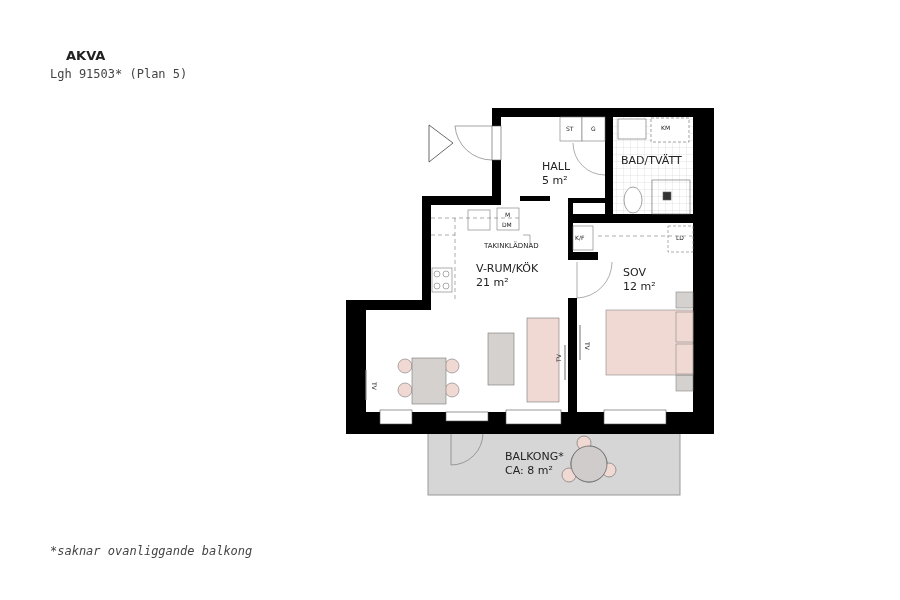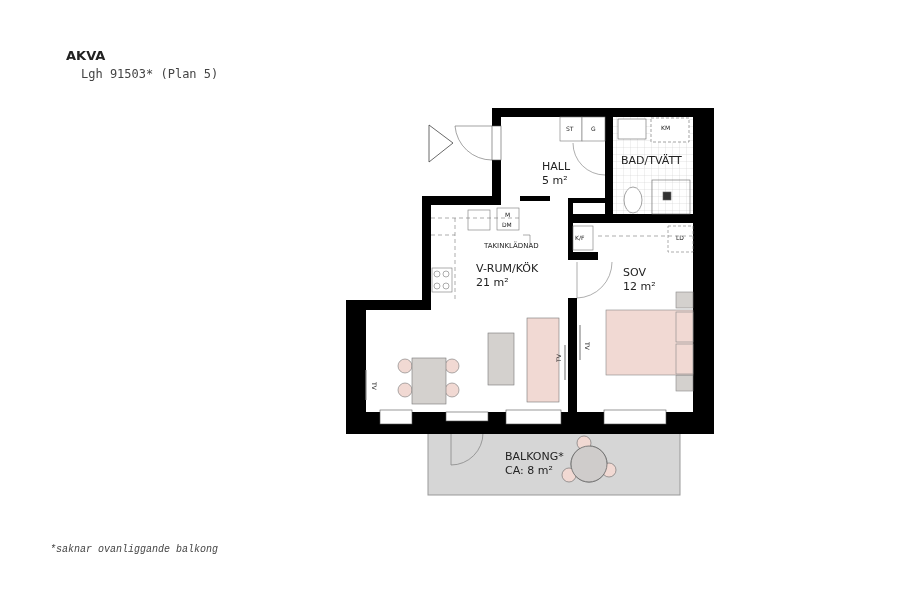--- a/index.html
+++ b/index.html
@@ -1,19 +1,19 @@
 <!DOCTYPE html>
 <html><head>
 <meta charset="utf-8">
 <style>
   html, body { margin: 0; padding: 0; background: #ffffff; }
   body { width: 900px; height: 600px; position: relative; overflow: hidden; font-family: "DejaVu Sans Mono", monospace; color: #333; }
   .title { position: absolute; left: 50px; top: 48px; font-family: "DejaVu Sans", sans-serif; font-weight: bold; font-size: 13px; color: #222; margin-left: 16px; }
-  .subtitle { position: absolute; left: 50px; top: 67px; font-size: 12px; color: #444; margin-left: 31px; }
-  .footnote { position: absolute; left: 50px; top: 544px; font-size: 10px; font-style: italic; color: #444; font-family: Liberation Mono, monospace; }
+  .subtitle { position: absolute; left: 50px; top: 67px; font-size: 12px; color: #444; }
+  .footnote { position: absolute; left: 50px; top: 544px; font-size: 12px; font-style: italic; color: #444; }
   svg { position: absolute; left: 0; top: 0; }
   .room-label { font-family: "DejaVu Sans", sans-serif; font-size: 11px; fill: #222; }
   .small-label { font-family: "DejaVu Sans", sans-serif; font-size: 6px; fill: #222; }
 </style>
 </head>
 <body>
 
 <div class="title">AKVA</div>
 <div class="subtitle">Lgh 91503* (Plan 5)</div>
 <div class="footnote">*saknar ovanliggande balkong</div>

